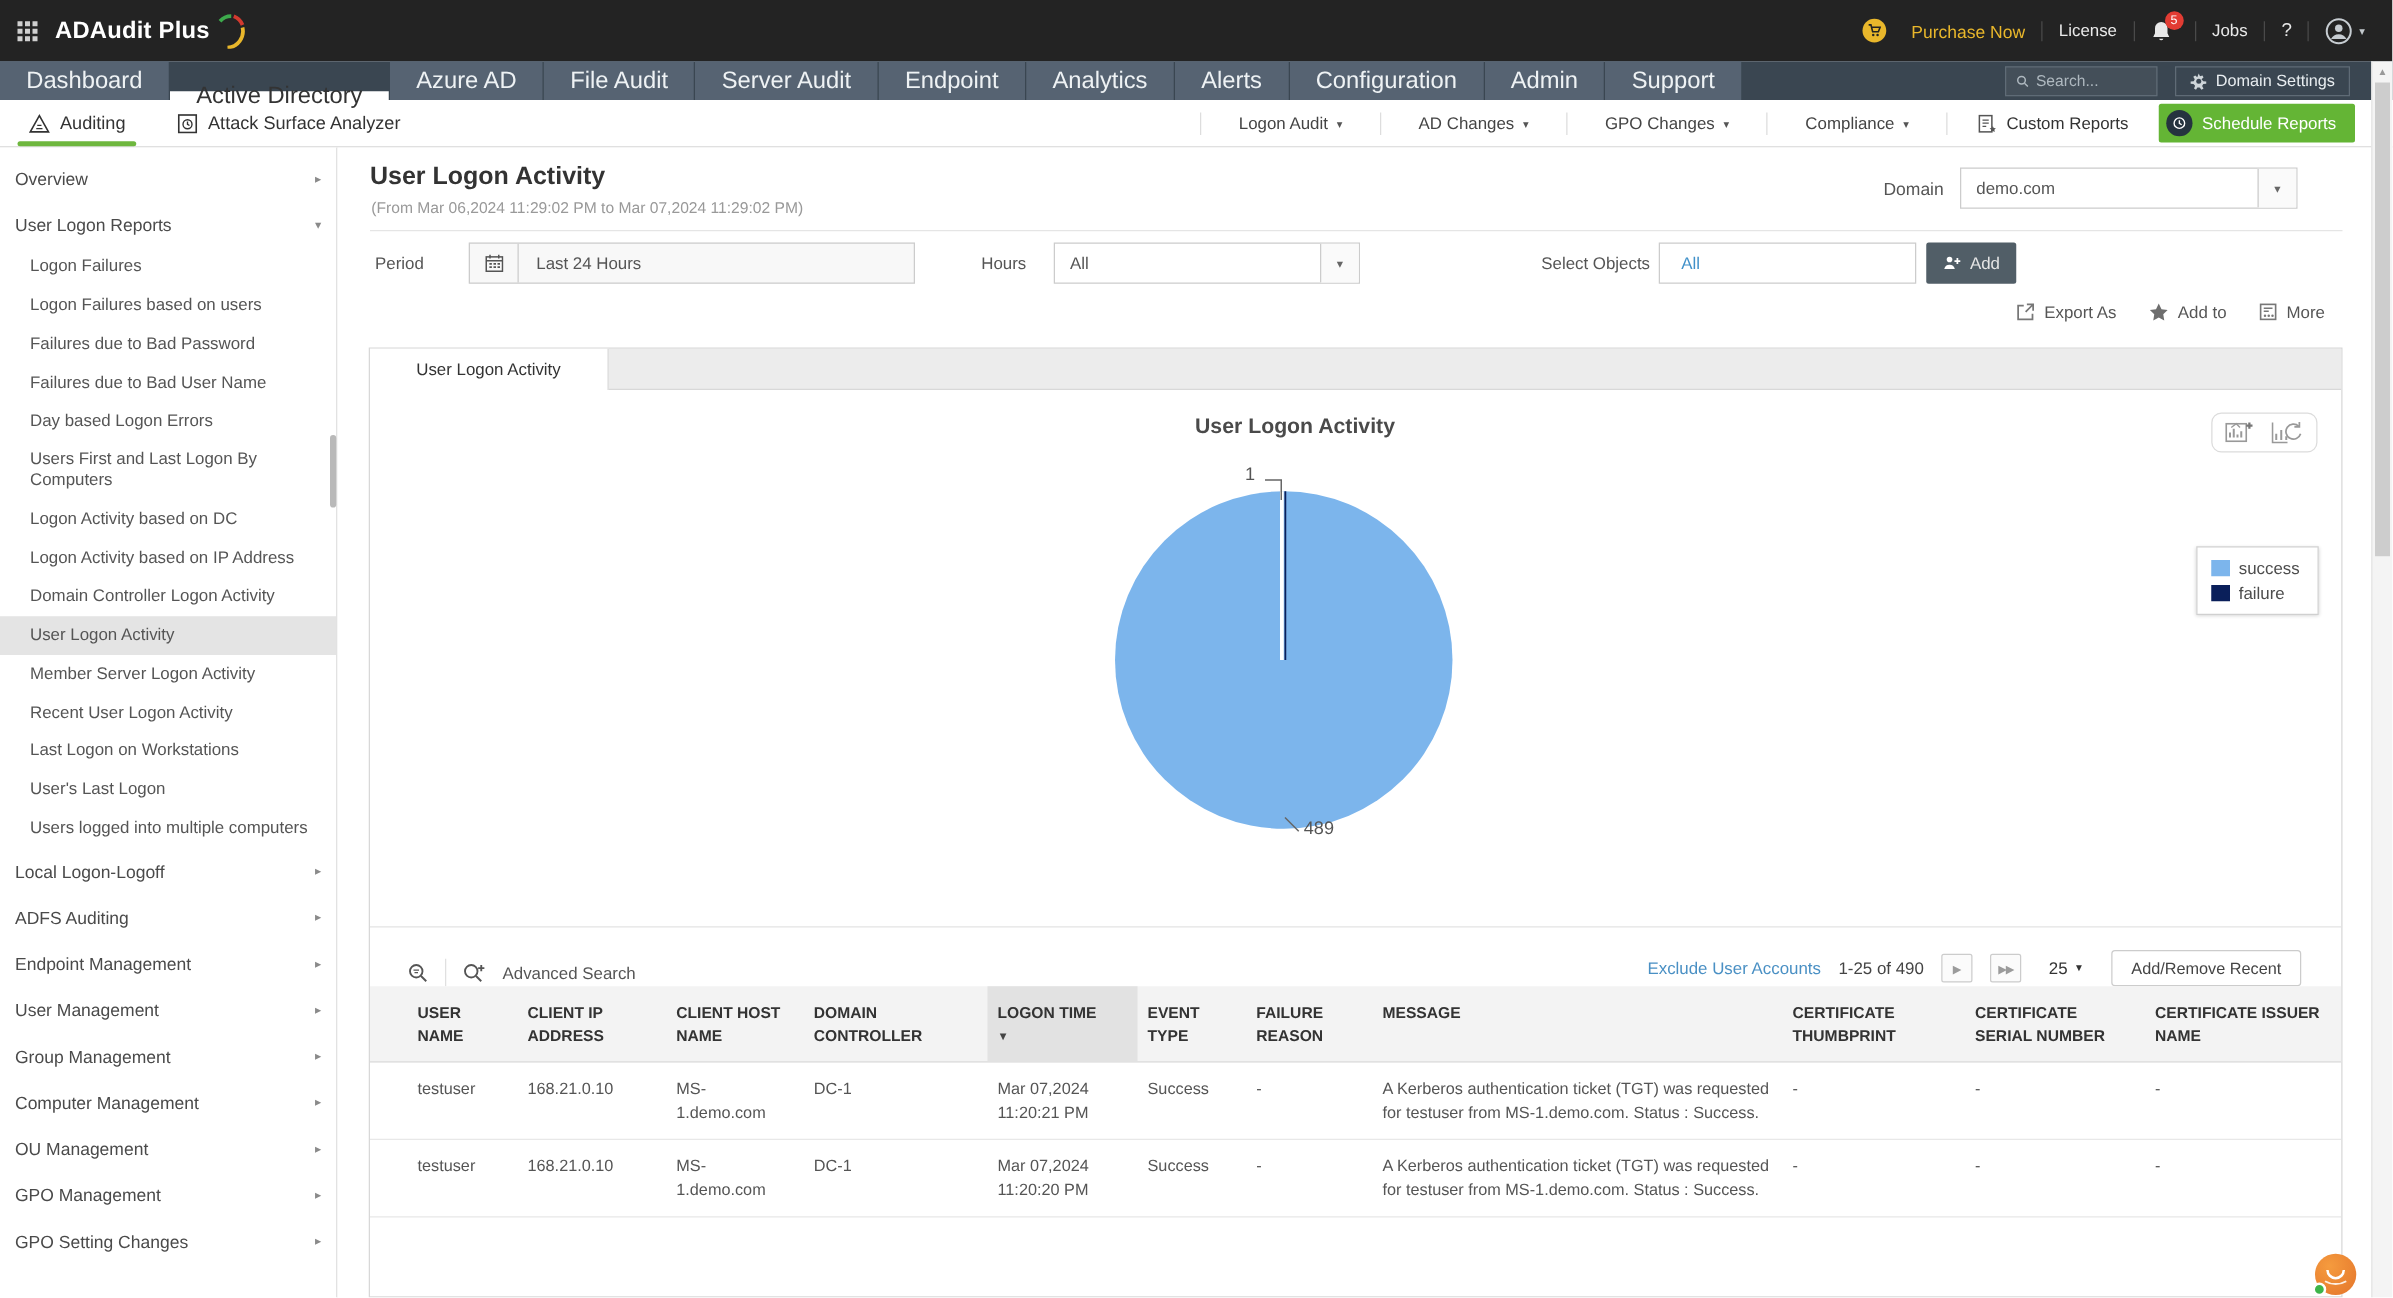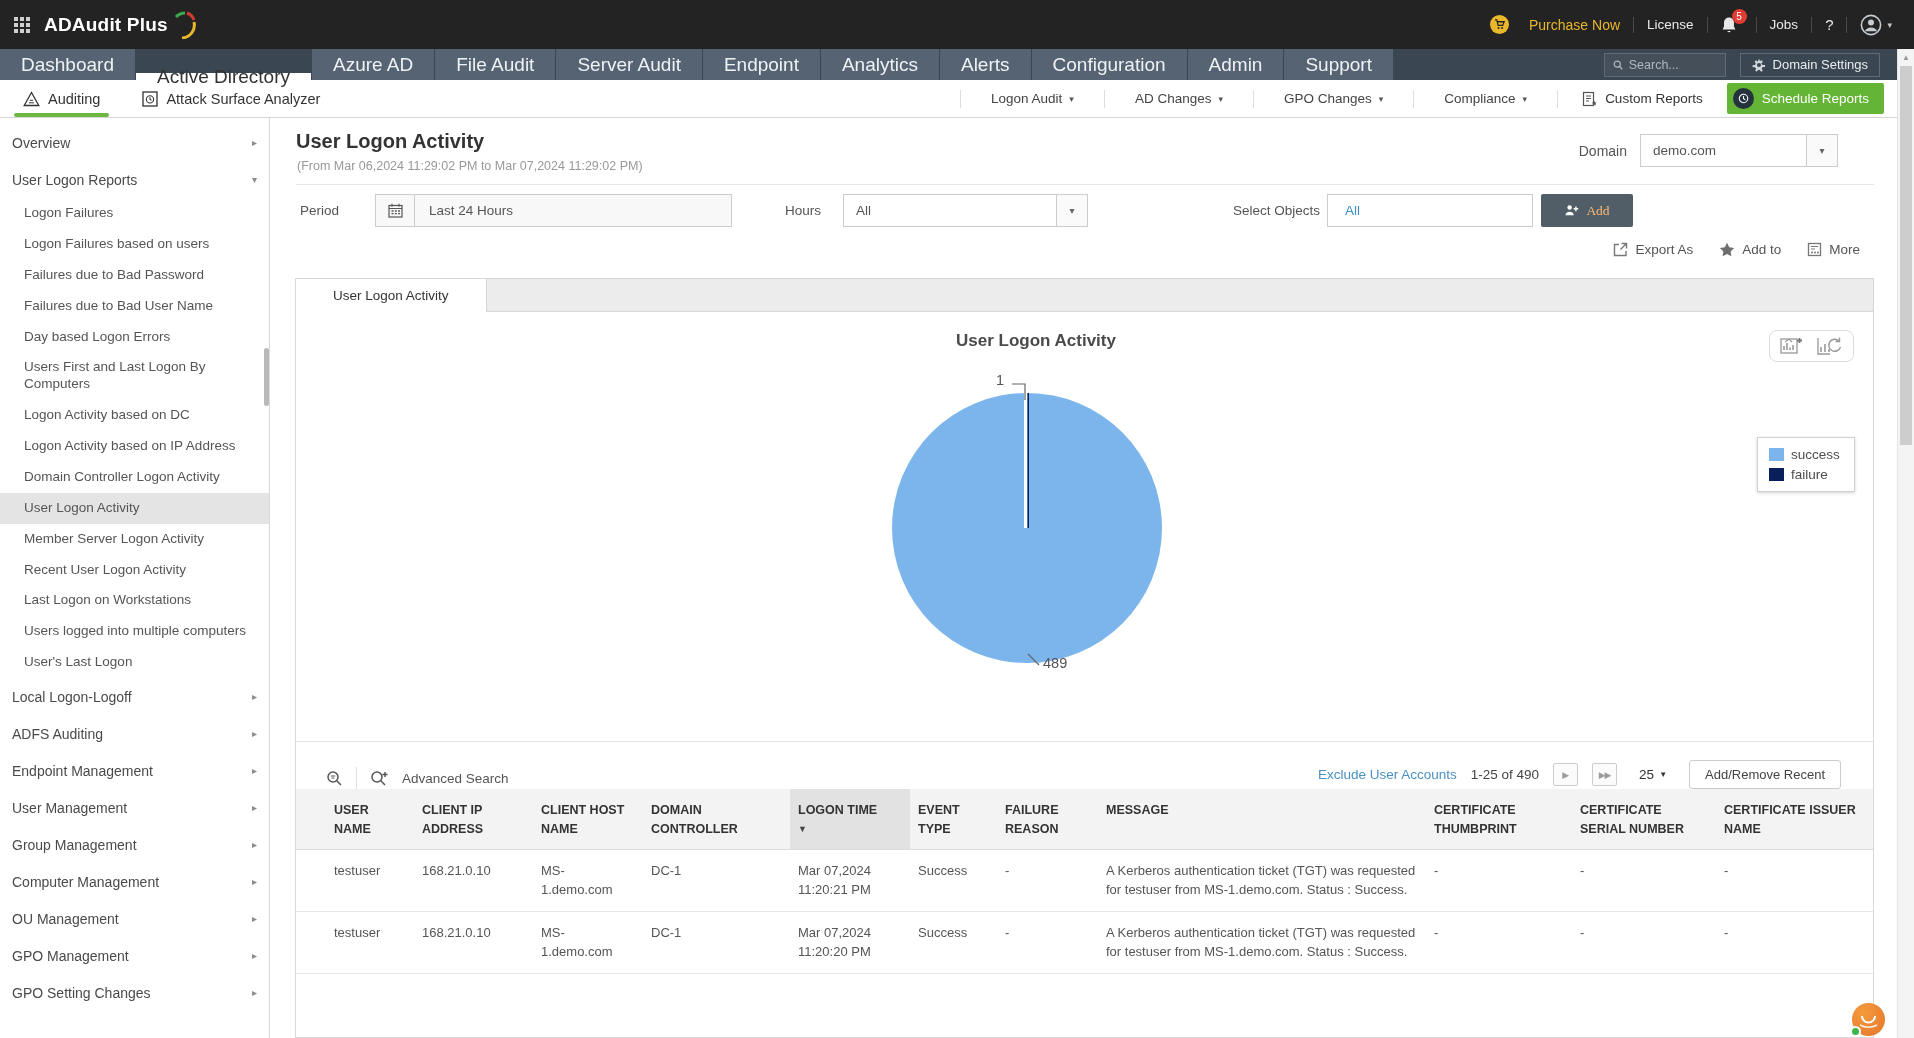--- a/index.html
+++ b/index.html
@@ -60,31 +60,31 @@
   .sidebar-thumb { position:absolute; left:264px; top:230px; width:5px; height:58px; background:#b9b9b9; border-radius:3px; }
 
   .main { position:relative; flex:1; background:#fff; }
   .page-title { position:absolute; left:26px; top:12px; font-size:20px; font-weight:bold; color:#333; }
   .page-sub { position:absolute; left:27px; top:41px; font-size:12.5px; color:#999; }
   .domain-row { position:absolute; top:16px; right:76px; display:flex; align-items:center; gap:13px; }
   .lbl { font-size:13.5px; color:#555; }
   .sel { position:relative; background:#fff; border:1px solid #ccc; height:33px; display:flex; align-items:center; font-size:13.5px; color:#555; cursor:pointer; }
   .sel .val { padding:0 12px; flex:1; }
   .sel .chev-box { width:31px; align-self:stretch; border-left:1px solid #ccc; background:#fafafa; display:flex; align-items:center; justify-content:center; color:#666; font-size:10px; }
-  .domain-sel { width:198px;gap:16px; }
+  .domain-sel { width:270px;gap:16px; }
   .hdr-divider { position:absolute; left:26px; right:40px; top:66px; border-top:1px solid #e5e5e5; }
 
   .filter-row { position:absolute; top:76px; left:0; right:0; height:33px; }
   .f-abs { position:absolute; top:0; height:33px; display:flex; align-items:center; }
   .period-box { left:105px; width:357px; background:#f8f8f8; border:1px solid #ccc; cursor:pointer; }
   .cal-cell { width:39px; align-self:stretch; border-right:1px solid #ccc; display:flex; align-items:center; justify-content:center; }
   .period-box .val { padding:0 14px; font-size:13.5px; color:#555; }
   .sel-objects { left:1057px; width:206px; background:#fff; border:1px solid #ccc; cursor:pointer; }
   .sel-objects .val { padding:0 17px; font-size:13.5px; color:#4191c9; }
-  .add-btn { left:1271px; width:92px; background:#515e67; color:#fdba74; border-radius:2px; font-size:13.5px; display:flex; gap:7px; align-items:center; justify-content:center; cursor:pointer;font-family:Liberation Serif, serif; }
+  .add-btn { left:1271px; width:72px; background:#515e67; color:#e5e5e5; border-radius:2px; font-size:13.5px; display:flex; gap:7px; align-items:center; justify-content:center; cursor:pointer; }
 
   .actions-row { position:absolute; top:124px; right:54px; display:flex; align-items:center; gap:26px; }
   .action { display:flex; align-items:center; gap:7px; font-size:13.5px; color:#555; cursor:pointer; }
 
   
   .panel { position:absolute; left:25px; top:160px; width:1579px; height:760px; border:1px solid #d8d8d8; background:#fff; }
   .panel-tabs { height:33px; background:#ececec; border-bottom:1px solid #d8d8d8; display:flex; }
   .panel-tab { background:#fff; border-right:1px solid #d8d8d8; padding:0 37px; display:flex; align-items:center; font-size:13.5px; color:#333; margin-bottom:-1px; cursor:pointer; }
   .chart-title { position:absolute; left:0px; top:52px; width:1480px; text-align:center; font-size:17px; font-weight:bold; color:#4a4a4a; }
   .chart-tools { position:absolute; left:1473px; top:51px; border:1px solid #dcdcdc; border-radius:8px; padding:5px 10px; display:flex; gap:13px; align-items:center; background:#fff; }
@@ -324,24 +324,24 @@
         <div class="side-item side-child">
           <span>Member Server Logon Activity</span>
         </div>
         <div class="side-item side-child">
           <span>Recent User Logon Activity</span>
         </div>
         <div class="side-item side-child">
           <span>Last Logon on Workstations</span>
         </div>
         <div class="side-item side-child">
+          <span>User's Last Logon</span>
+        </div>
+        <div class="side-item side-child">
           <span>Users logged into multiple computers</span>
-        </div>
-        <div class="side-item side-child">
-          <span>User's Last Logon</span>
         </div>
         <div class="side-item side-section">
           <span>Local Logon-Logoff</span>
           <span class="side-chev">▸</span>
         </div>
         <div class="side-item side-section">
           <span>ADFS Auditing</span>
           <span class="side-chev">▸</span>
         </div>
         <div class="side-item side-section">

